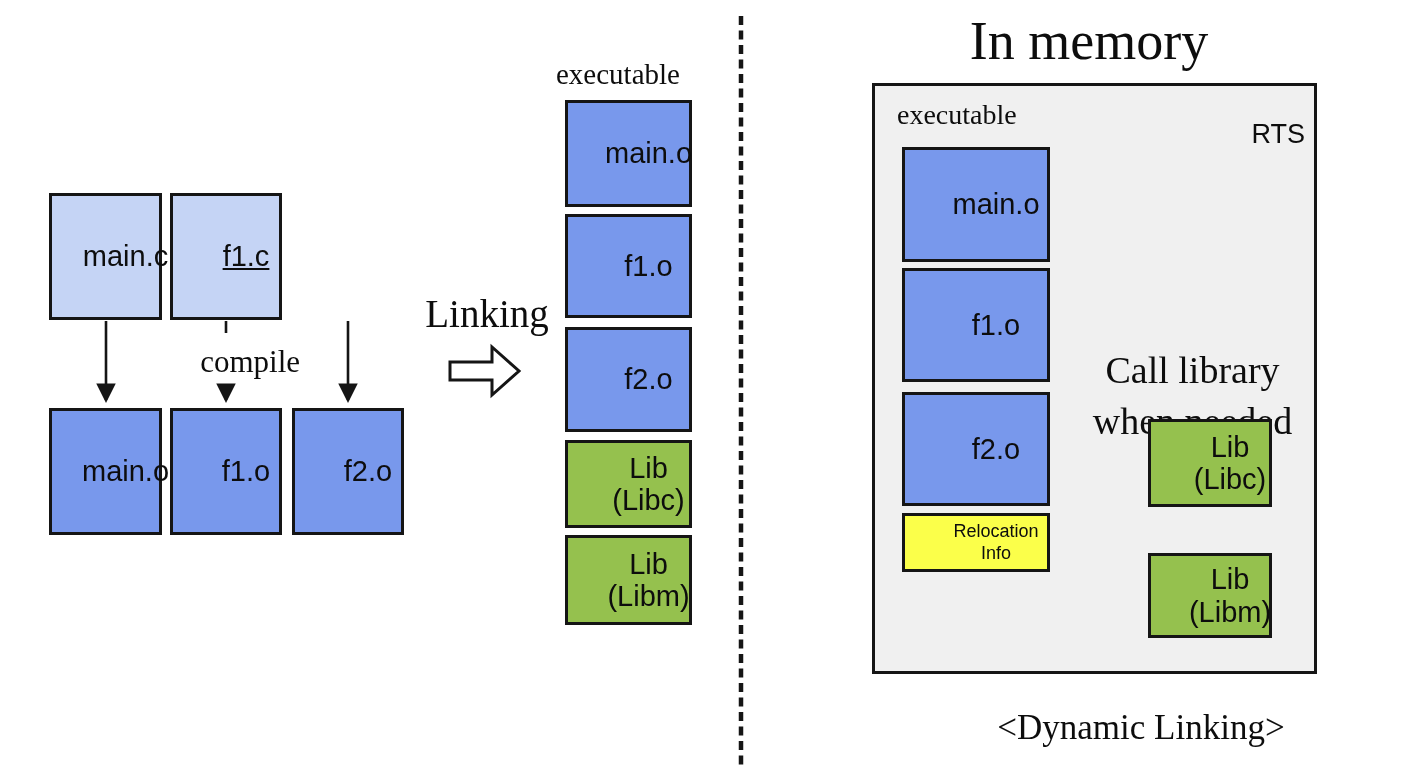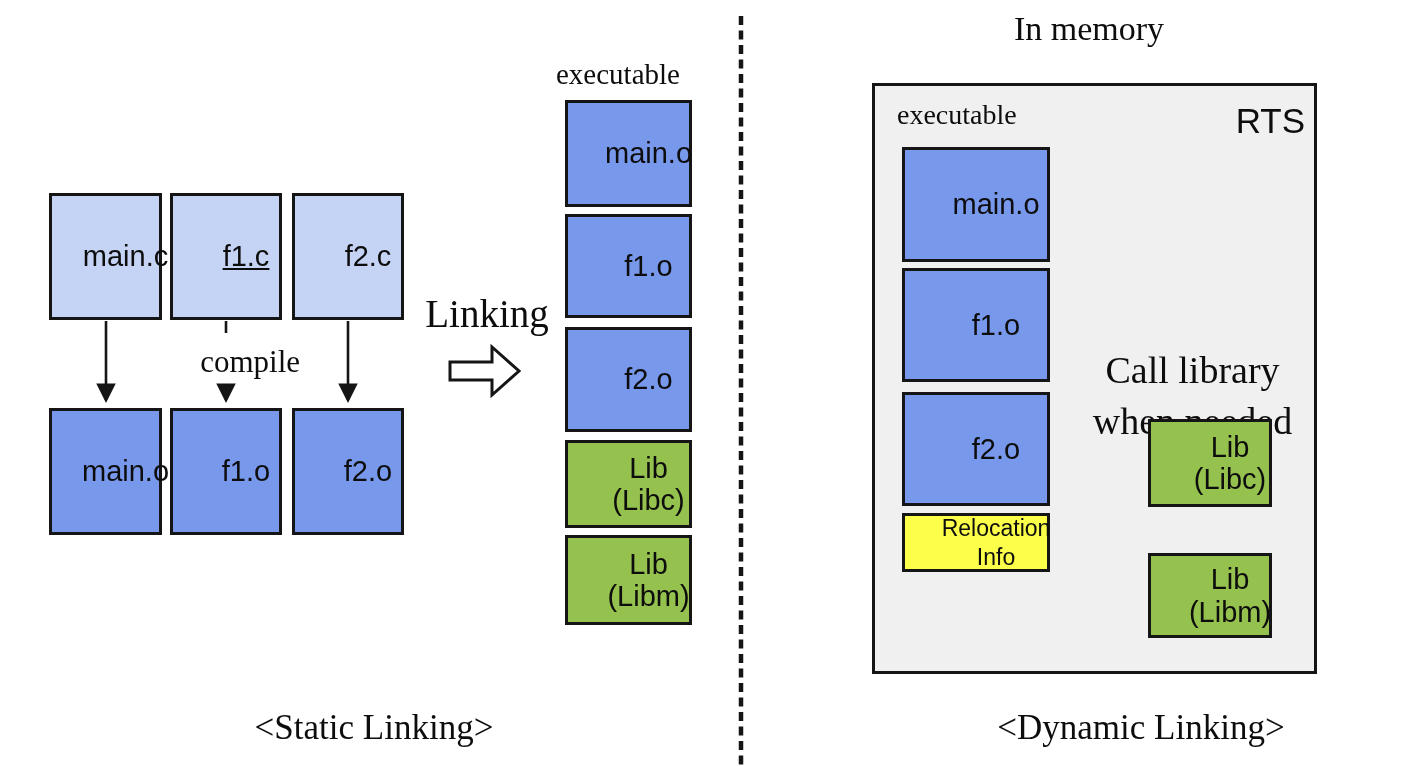--- a/index.html
+++ b/index.html
@@ -17,21 +17,21 @@
   }
   .overlay{position:absolute;left:0;top:0;width:1418px;height:766px;}
   .box{
     position:absolute;box-sizing:border-box;border:3px solid var(--outline);
     display:flex;align-items:center;justify-content:center;text-align:center;
     font-size:29px;line-height:1.12;padding-left:40px;
   }
   .src{background:var(--source-box);}
   .obj{background:var(--object-box);}
   .lib{background:var(--library-box);}
-  .reloc{background:var(--relocation-box);font-size:23px;line-height:1.22;}
+  .reloc{background:var(--relocation-box);font-size:18px;line-height:1.22;}
   .memory{position:absolute;box-sizing:border-box;border:3px solid var(--outline);background:var(--memory-bg);}
   .serif{font-family:"Liberation Serif",serif;}
   .label{position:absolute;text-align:center;}
   .prelines{white-space:pre-line;}
 </style>
 </head>
 <body>
 
 <div class="canvas">
 
@@ -57,23 +57,20 @@
     <path d="M 1052 541 C 1096 536 1080 507 1131 468" fill="none" stroke="#151515" stroke-width="4" marker-end="url(#ah-c)"></path>
     <path d="M 1052 546 C 1096 551 1080 570 1131 592" fill="none" stroke="#151515" stroke-width="4" marker-end="url(#ah-c)"></path>
   </svg>
 
   <div class="box src" style="left:49px;top:193px;width:113px;height:127px;">
     <span>main.c</span>
   </div>
   <div class="box src" style="left:170px;top:193px;width:112px;height:127px;text-decoration:underline;">
     <span>f1.c</span>
   </div>
-  <div class="box src" style="left:292px;top:193px;width:112px;height:127px;">
-    <span>f2.c</span>
-  </div>
 
   <div class="label serif" style="left:150px;top:344px;width:150px;font-size:31px;text-align:right;">compile</div>
 
   <div class="box obj" style="left:49px;top:408px;width:113px;height:127px;">
     <span>main.o</span>
   </div>
   <div class="box obj" style="left:170px;top:408px;width:112px;height:127px;">
     <span>f1.o</span>
   </div>
   <div class="box obj" style="left:292px;top:408px;width:112px;height:127px;">
@@ -97,29 +94,28 @@
     <div class="box lib" style="left:565px;top:440px;width:127px;height:88px;">
       <span class="prelines">Lib
 (Libc)</span>
     </div>
     <div class="box lib" style="left:565px;top:535px;width:127px;height:90px;">
       <span class="prelines">Lib
 (Libm)</span>
     </div>
   </div>
 
-  <div class="label serif" style="left:174px;top:708px;width:400px;font-size:35px;">&lt;Static Linking&gt;</div>
 
-  <div class="label serif" style="left:889px;top:10px;width:400px;font-size:34px;">In memory</div>
+  <div class="label serif" style="left:889px;top:10px;width:400px;font-size:54px;">In memory</div>
 
   <div class="memory" style="left:872px;top:83px;width:445px;height:591px;"></div>
 
   <div class="label serif" style="left:897px;top:99px;width:200px;text-align:left;font-size:28px;">executable</div>
 
-  <div class="label" style="left:1155px;top:101px;width:150px;text-align:right;font-size:35px;">RTS</div>
+  <div class="label" style="left:1155px;top:119px;width:150px;text-align:right;font-size:27px;">RTS</div>
 
   <div class="box obj" style="left:902px;top:147px;width:148px;height:115px;">
     <span>main.o</span>
   </div>
   <div class="box obj" style="left:902px;top:268px;width:148px;height:114px;">
     <span>f1.o</span>
   </div>
   <div class="box obj" style="left:902px;top:392px;width:148px;height:114px;">
     <span>f2.o</span>
   </div>

